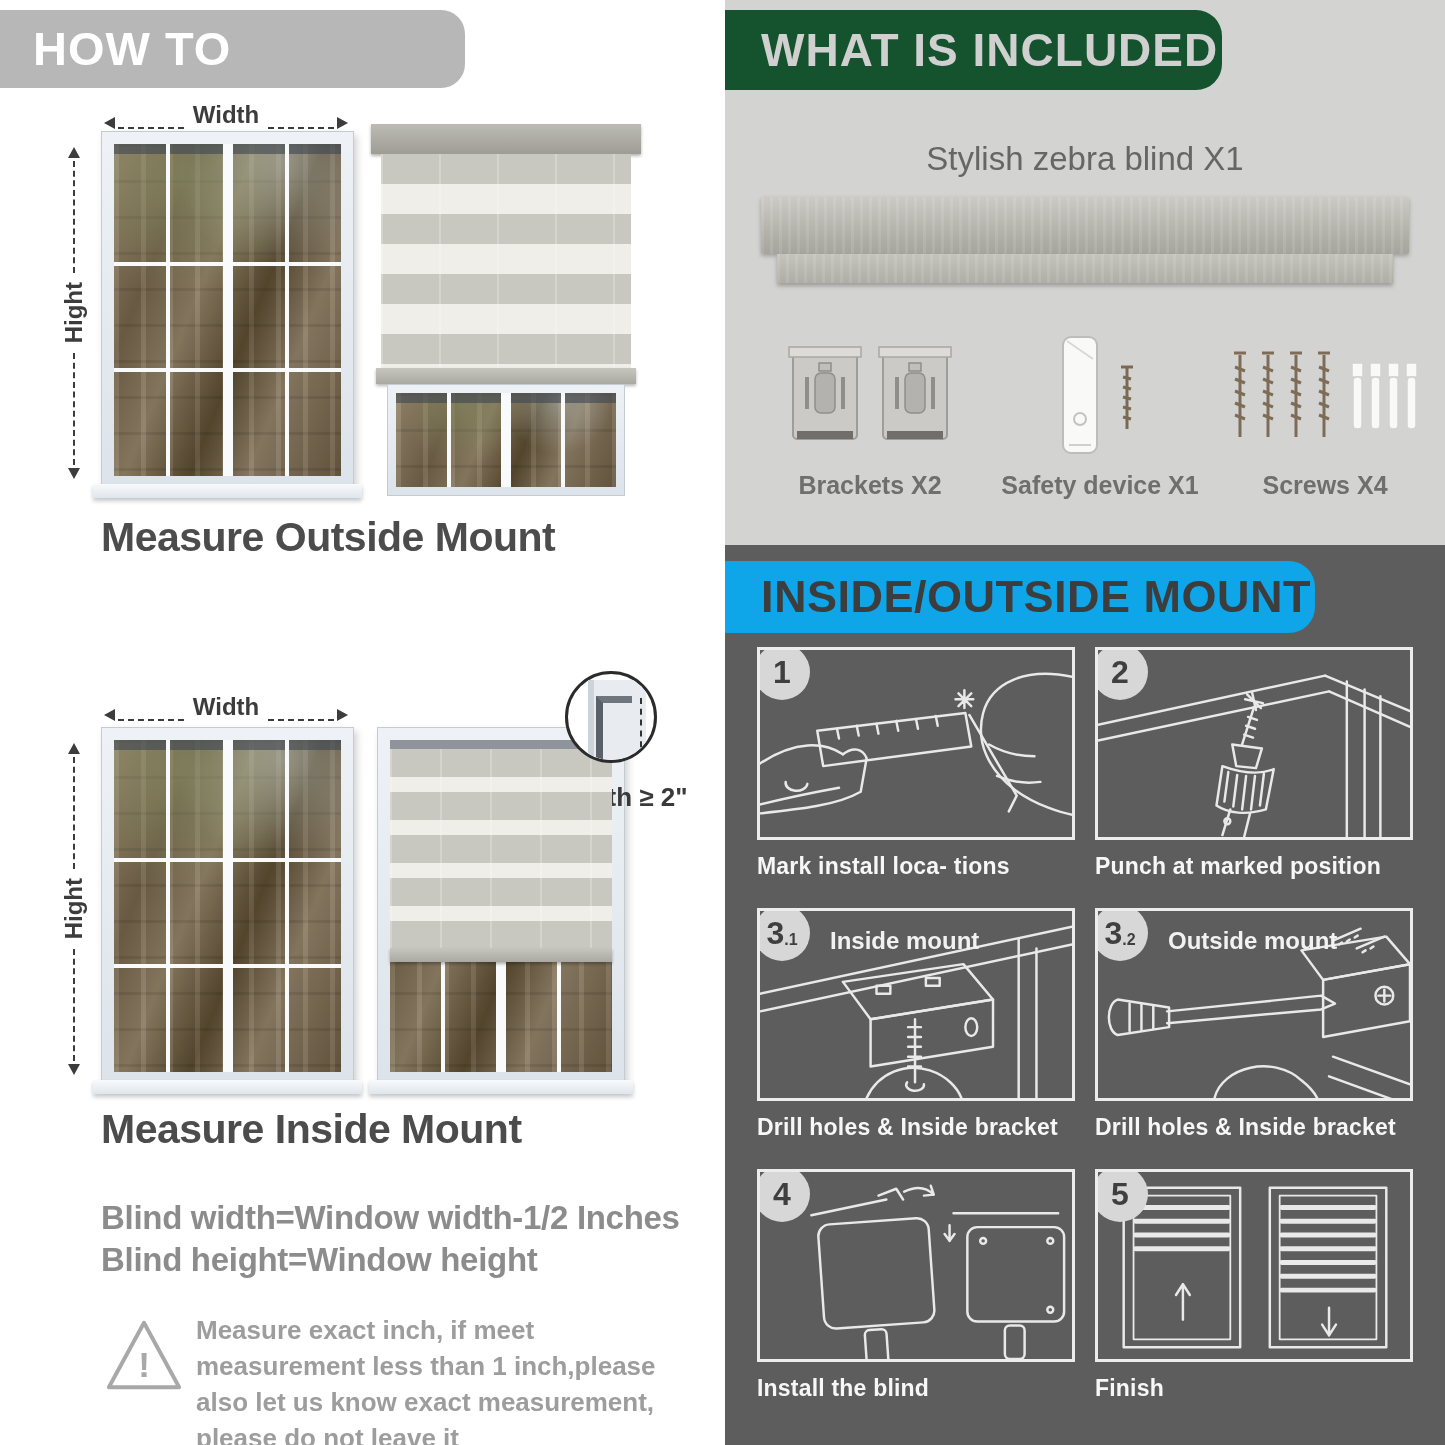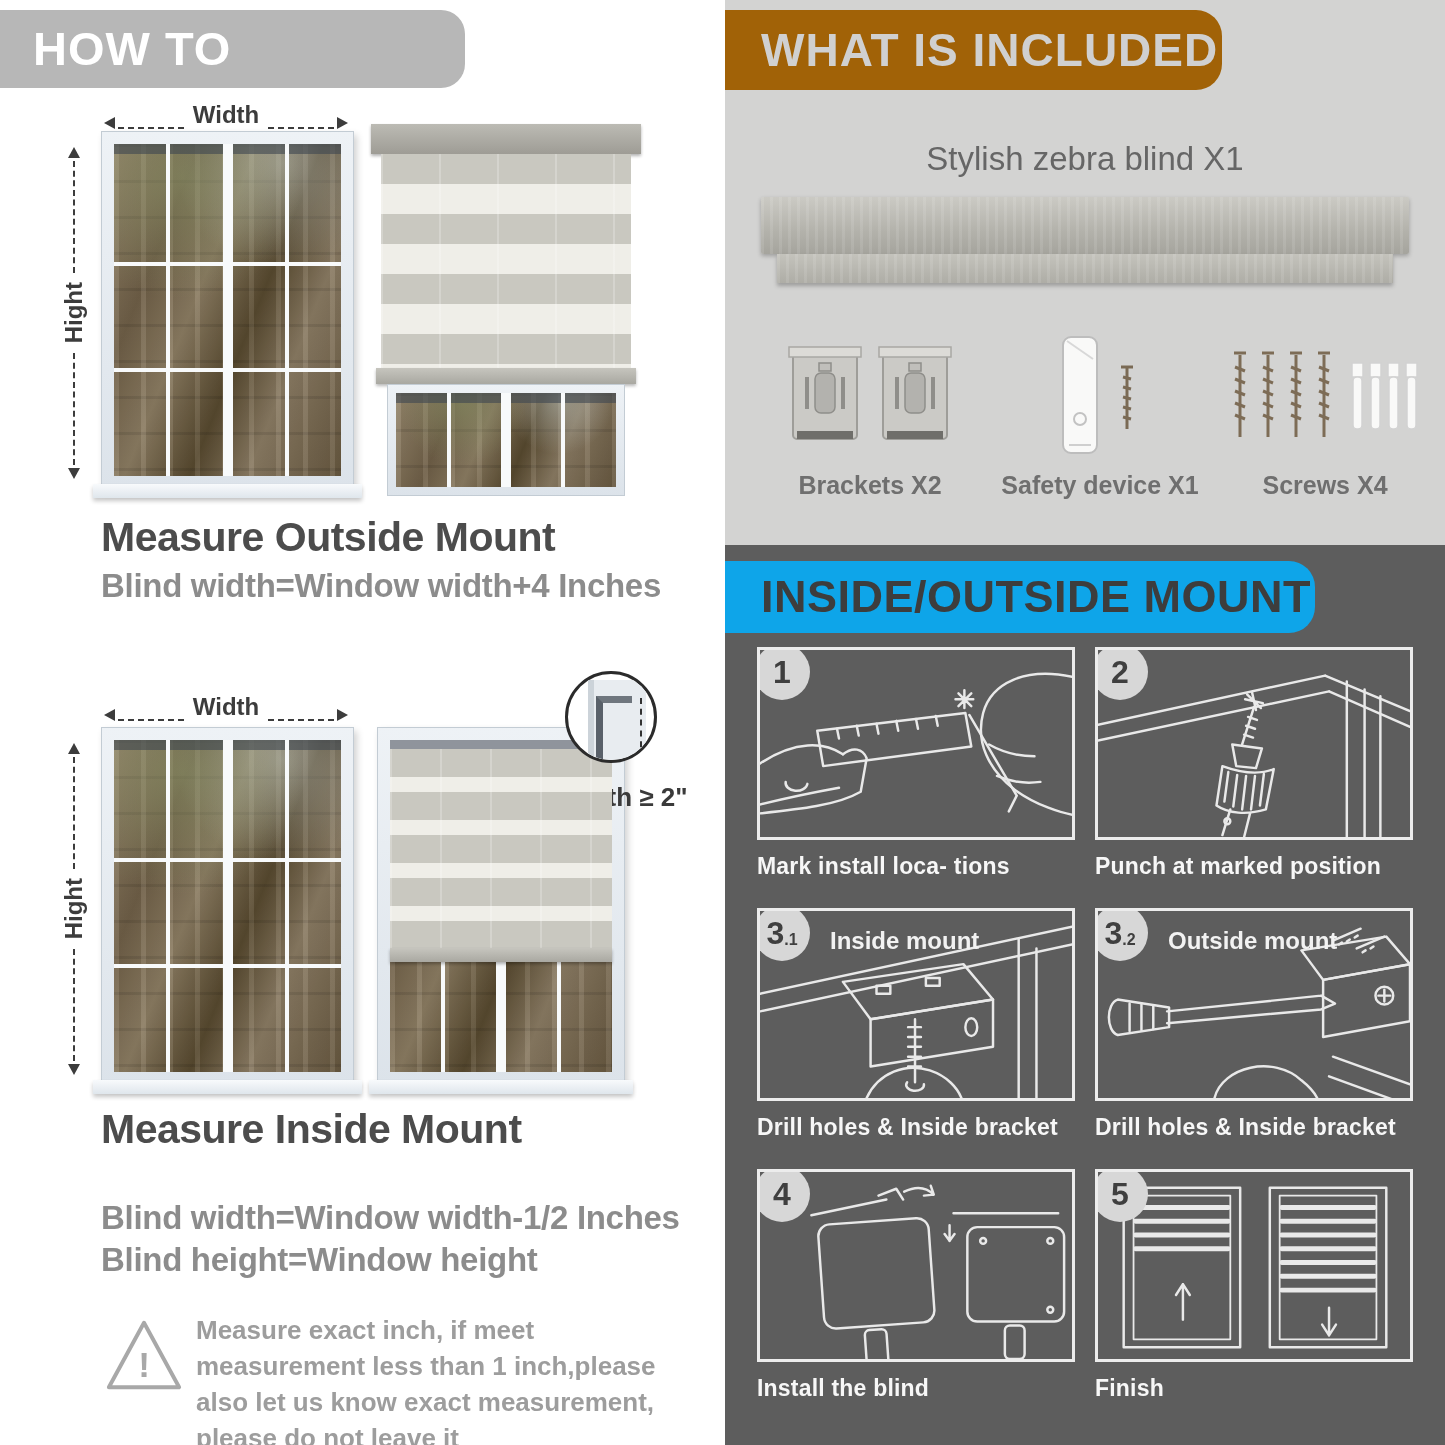--- a/index.html
+++ b/index.html
@@ -76,21 +76,21 @@
   .dc-dash{position:absolute;top:24px;right:12px;height:60px;border-left:2px dashed #333333;}
   .depth-label{position:absolute;margin:0;font-size:26px;font-weight:bold;color:#3a3a3a;width:150px;text-align:center;}
 
   
   .warn-tri{position:absolute;}
   .warn-text{position:absolute;margin:0;font-size:26px;font-weight:bold;color:#9d9d9d;line-height:36px;width:460px;}
 
   
   .right-col{position:absolute;left:725px;top:0;width:720px;height:1445px;}
   .included{position:absolute;left:0;top:0;width:720px;height:545px;background:#d3d3d2;}
-  .banner-white{position:absolute;left:0;top:10px;width:497px;height:80px;background:#a16207;
+  .banner-white{position:absolute;left:0;top:10px;width:497px;height:80px;background:#14532d;
     border-radius:0 26px 26px 0;color:#d0d0d0;font-weight:bold;font-size:46px;line-height:80px;
     padding-left:36px;letter-spacing:1px;}
   .included-title{position:absolute;top:140px;left:0;width:100%;text-align:center;font-size:33px;
     font-weight:normal;color:#666666;}
   .rail-main{position:absolute;left:36px;right:36px;top:197px;height:57px;border-radius:2px;
     background:repeating-linear-gradient(90deg, rgba(255,255,255,.10) 0 3px, rgba(0,0,0,0) 3px 9px),
                linear-gradient(180deg,#cbcac4 0%,#b3b2ab 60%,#a5a49d 100%);
     box-shadow:0 2px 4px rgba(0,0,0,.25);}
   .rail-lip{position:absolute;left:52px;right:52px;top:254px;height:29px;
     background:repeating-linear-gradient(90deg, rgba(255,255,255,.10) 0 3px, rgba(0,0,0,0) 3px 9px),
@@ -155,21 +155,20 @@
       <div class="zebra"></div>
       <div class="bottomrail"></div>
       <div class="mini-win">
         <div class="glass">
           <div class="glass-photo"></div>
           <div class="muntins v-only"></div>
         </div>
       </div>
     </div>
     <h2 class="mh2" style="left:101px;top:514px;">Measure Outside Mount</h2>
-    <p class="mline" style="left:101px;top:567px;">Blind width=Window width+4 Inches</p>
 
     <div class="h-arrow" style="left:104px;top:701px;width:244px;">
       <span class="tri-l"></span>
       <span class="dash"></span>
       <span class="lbl">Width</span>
       <span class="dash"></span>
       <span class="tri-r"></span>
     </div>
     <div class="v-arrow" style="left:64px;top:743px;height:332px;">
       <span class="tri-u"></span>

